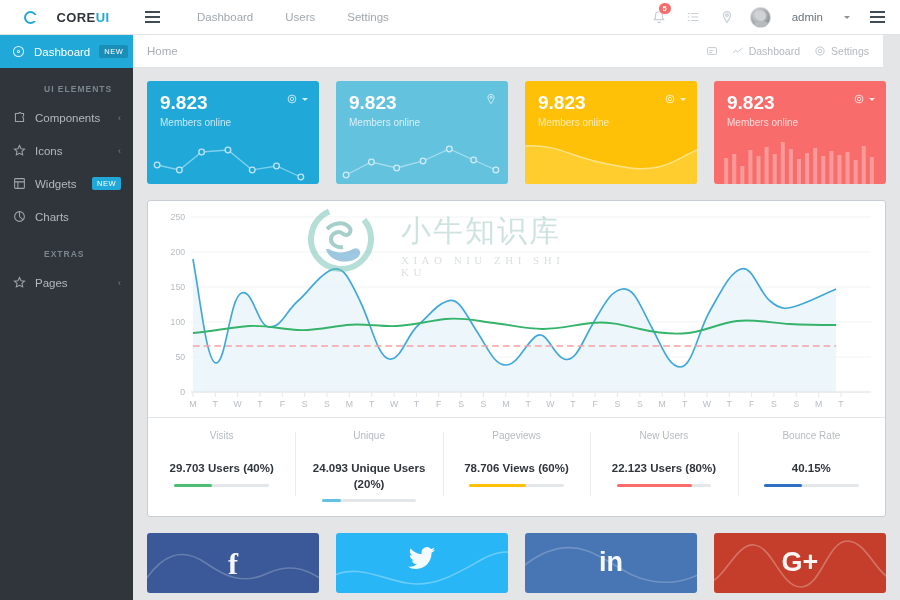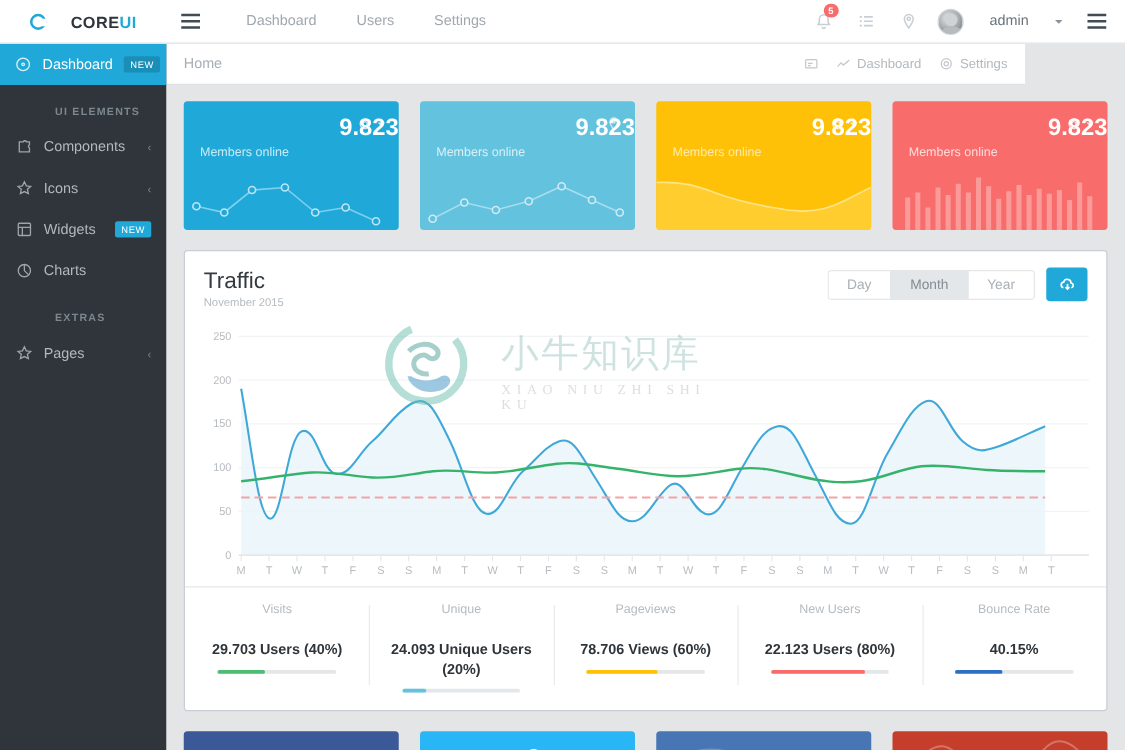--- a/index.html
+++ b/index.html
@@ -96,21 +96,21 @@
   .side-item.active .tag-new { background: #1b8eb7; }
   .chev { color: #7a838a; font-size: 9px; }
   .side-title {
     color: #7c868d; font-size: 8.5px; font-weight: bold; letter-spacing: 1px;
     padding: 16px 12px 7px;
     margin-left: 32px;
   }
 
   
   .crumb {
-    position: absolute; top: 35px; left: 133px; width: 687px; height: 33px;
+    position: absolute; top: 35px; left: 133px; width: 750px; height: 33px;
     background: #fff; border-bottom: 1px solid #e0e2e4;
     display: flex; align-items: center; padding: 0 14px; z-index: 10;
   }
   .crumb-home { font-size: 11.5px; color: #a8aeb3; }
   .crumb-right { margin-left: auto; display: flex; align-items: center; gap: 14px; }
   .crumb-btn {
     display: flex; align-items: center; gap: 5px; font-size: 10.5px;
     color: #b3b9be; cursor: pointer;
   }
   .crumb-btn svg { stroke: #c2c8cd; fill: none; stroke-width: 1.3; }
@@ -119,21 +119,21 @@
   .content {
     position: absolute; top: 68px; left: 133px; width: 767px; height: 532px;
     padding: 13px 14px 0; overflow: hidden;
   }
 
   .cards-row { display: flex; gap: 17px; }
   .stat-card {
     flex: 1; height: 103px; border-radius: 3px; position: relative;
     overflow: hidden; color: #fff;
   }
-  .sc-num { font-size: 19px; font-weight: bold; padding: 12px 0 0 13px; line-height: 1; text-align: right; }
+  .sc-num { font-size: 19px; font-weight: bold; padding: 12px 0 0 13px; line-height: 1; }
   .sc-sub { font-size: 10px; padding: 5px 0 0 13px; opacity: .75; }
   .sc-tools {
     position: absolute; top: 12px; right: 11px; display: flex;
     align-items: center; gap: 4px; cursor: pointer;
   }
   .sc-tools svg { stroke: #fff; fill: none; stroke-width: 1.3; opacity: .75; }
   .sc-caret {
     width: 0; height: 0; border-left: 3px solid transparent;
     border-right: 3px solid transparent; border-top: 3.6px solid rgba(255,255,255,.8);
   }
@@ -436,39 +436,20 @@
               <rect x="130" y="20" width="4" height="32"></rect>
             <rect x="138" y="28" width="4" height="24"></rect>
               <rect x="146" y="14" width="4" height="38"></rect>
             <rect x="154" y="25" width="4" height="27"></rect>
           </g>
         </svg>
       </div>
     </div>
 
     <div class="panel">
-      <div class="panel-head">
-        <div>
-          <div class="panel-title">Traffic</div>
-          <div class="panel-sub">November 2015</div>
-        </div>
-        <div class="panel-actions">
-          <div class="btn-group">
-            <button class="btn-seg">Day</button>
-            <button class="btn-seg active">Month</button>
-            <button class="btn-seg">Year</button>
-          </div>
-          <div class="btn-dl">
-            <svg width="14" height="14" viewBox="0 0 16 16">
-                <path d="M4.2 10.5a2.6 2.6 0 0 1 .3-5.1A3.4 3.4 0 0 1 11.2 6a2.3 2.3 0 0 1 .3 4.5"></path>
-                <path d="M8 7v4.5M6.2 10l1.8 1.8L9.8 10"></path>
-              </svg>
-          </div>
-        </div>
-      </div>
 
       <div class="chart-area">
         
         <div class="watermark">
           <svg width="290" height="78" viewBox="0 0 290 78">
             <circle cx="40" cy="34" r="30" fill="none" stroke="#6bbfae" stroke-width="6" stroke-dasharray="150 40" transform="rotate(-40 40 34)"></circle>
             <path d="M26 24c6-6 16-8 22-2 3 3 1 8-3 8-3 0-4-3-7-3-4 0-8 3-8 7 0 6 7 9 12 8" fill="none" stroke="#4f9e97" stroke-width="4"></path>
             <path d="M28 44c6 4 16 5 24 0 4-2 8 1 7 5-2 6-12 9-21 7-7-2-12-7-13-12z" fill="#3f93c4"></path>
           </svg>
           <div style="position:absolute;left:100px;top:6px;">

